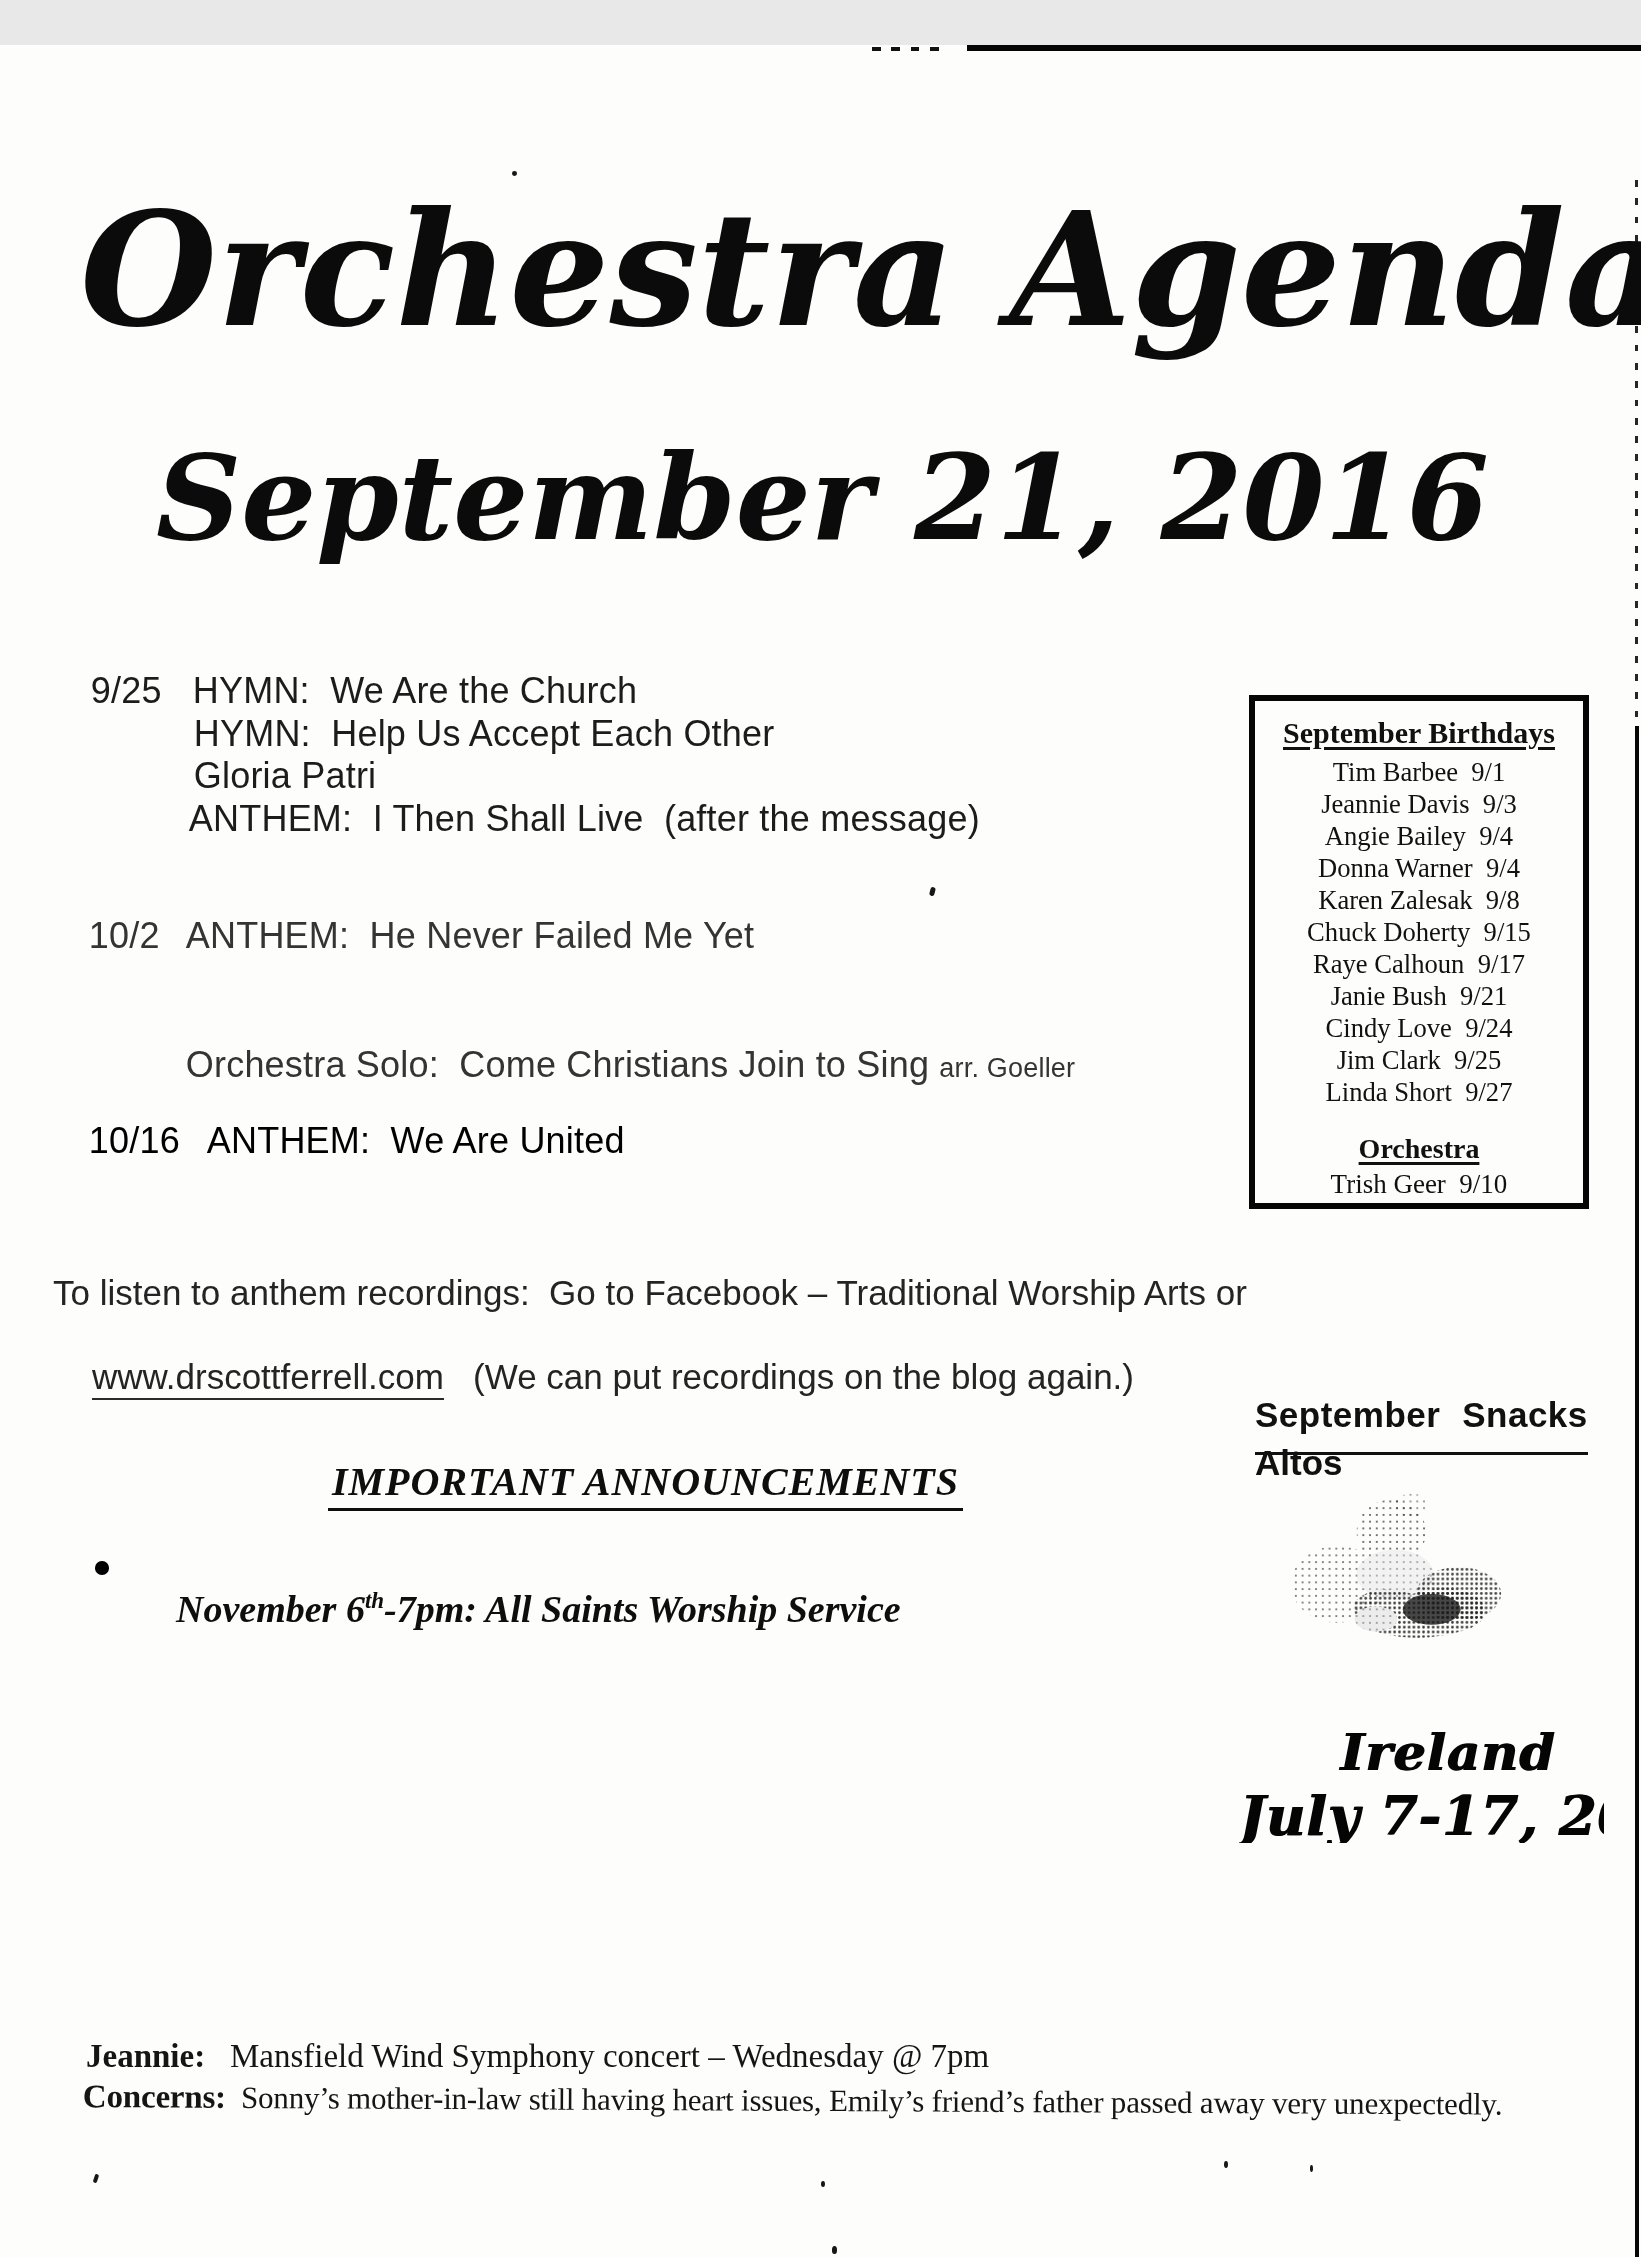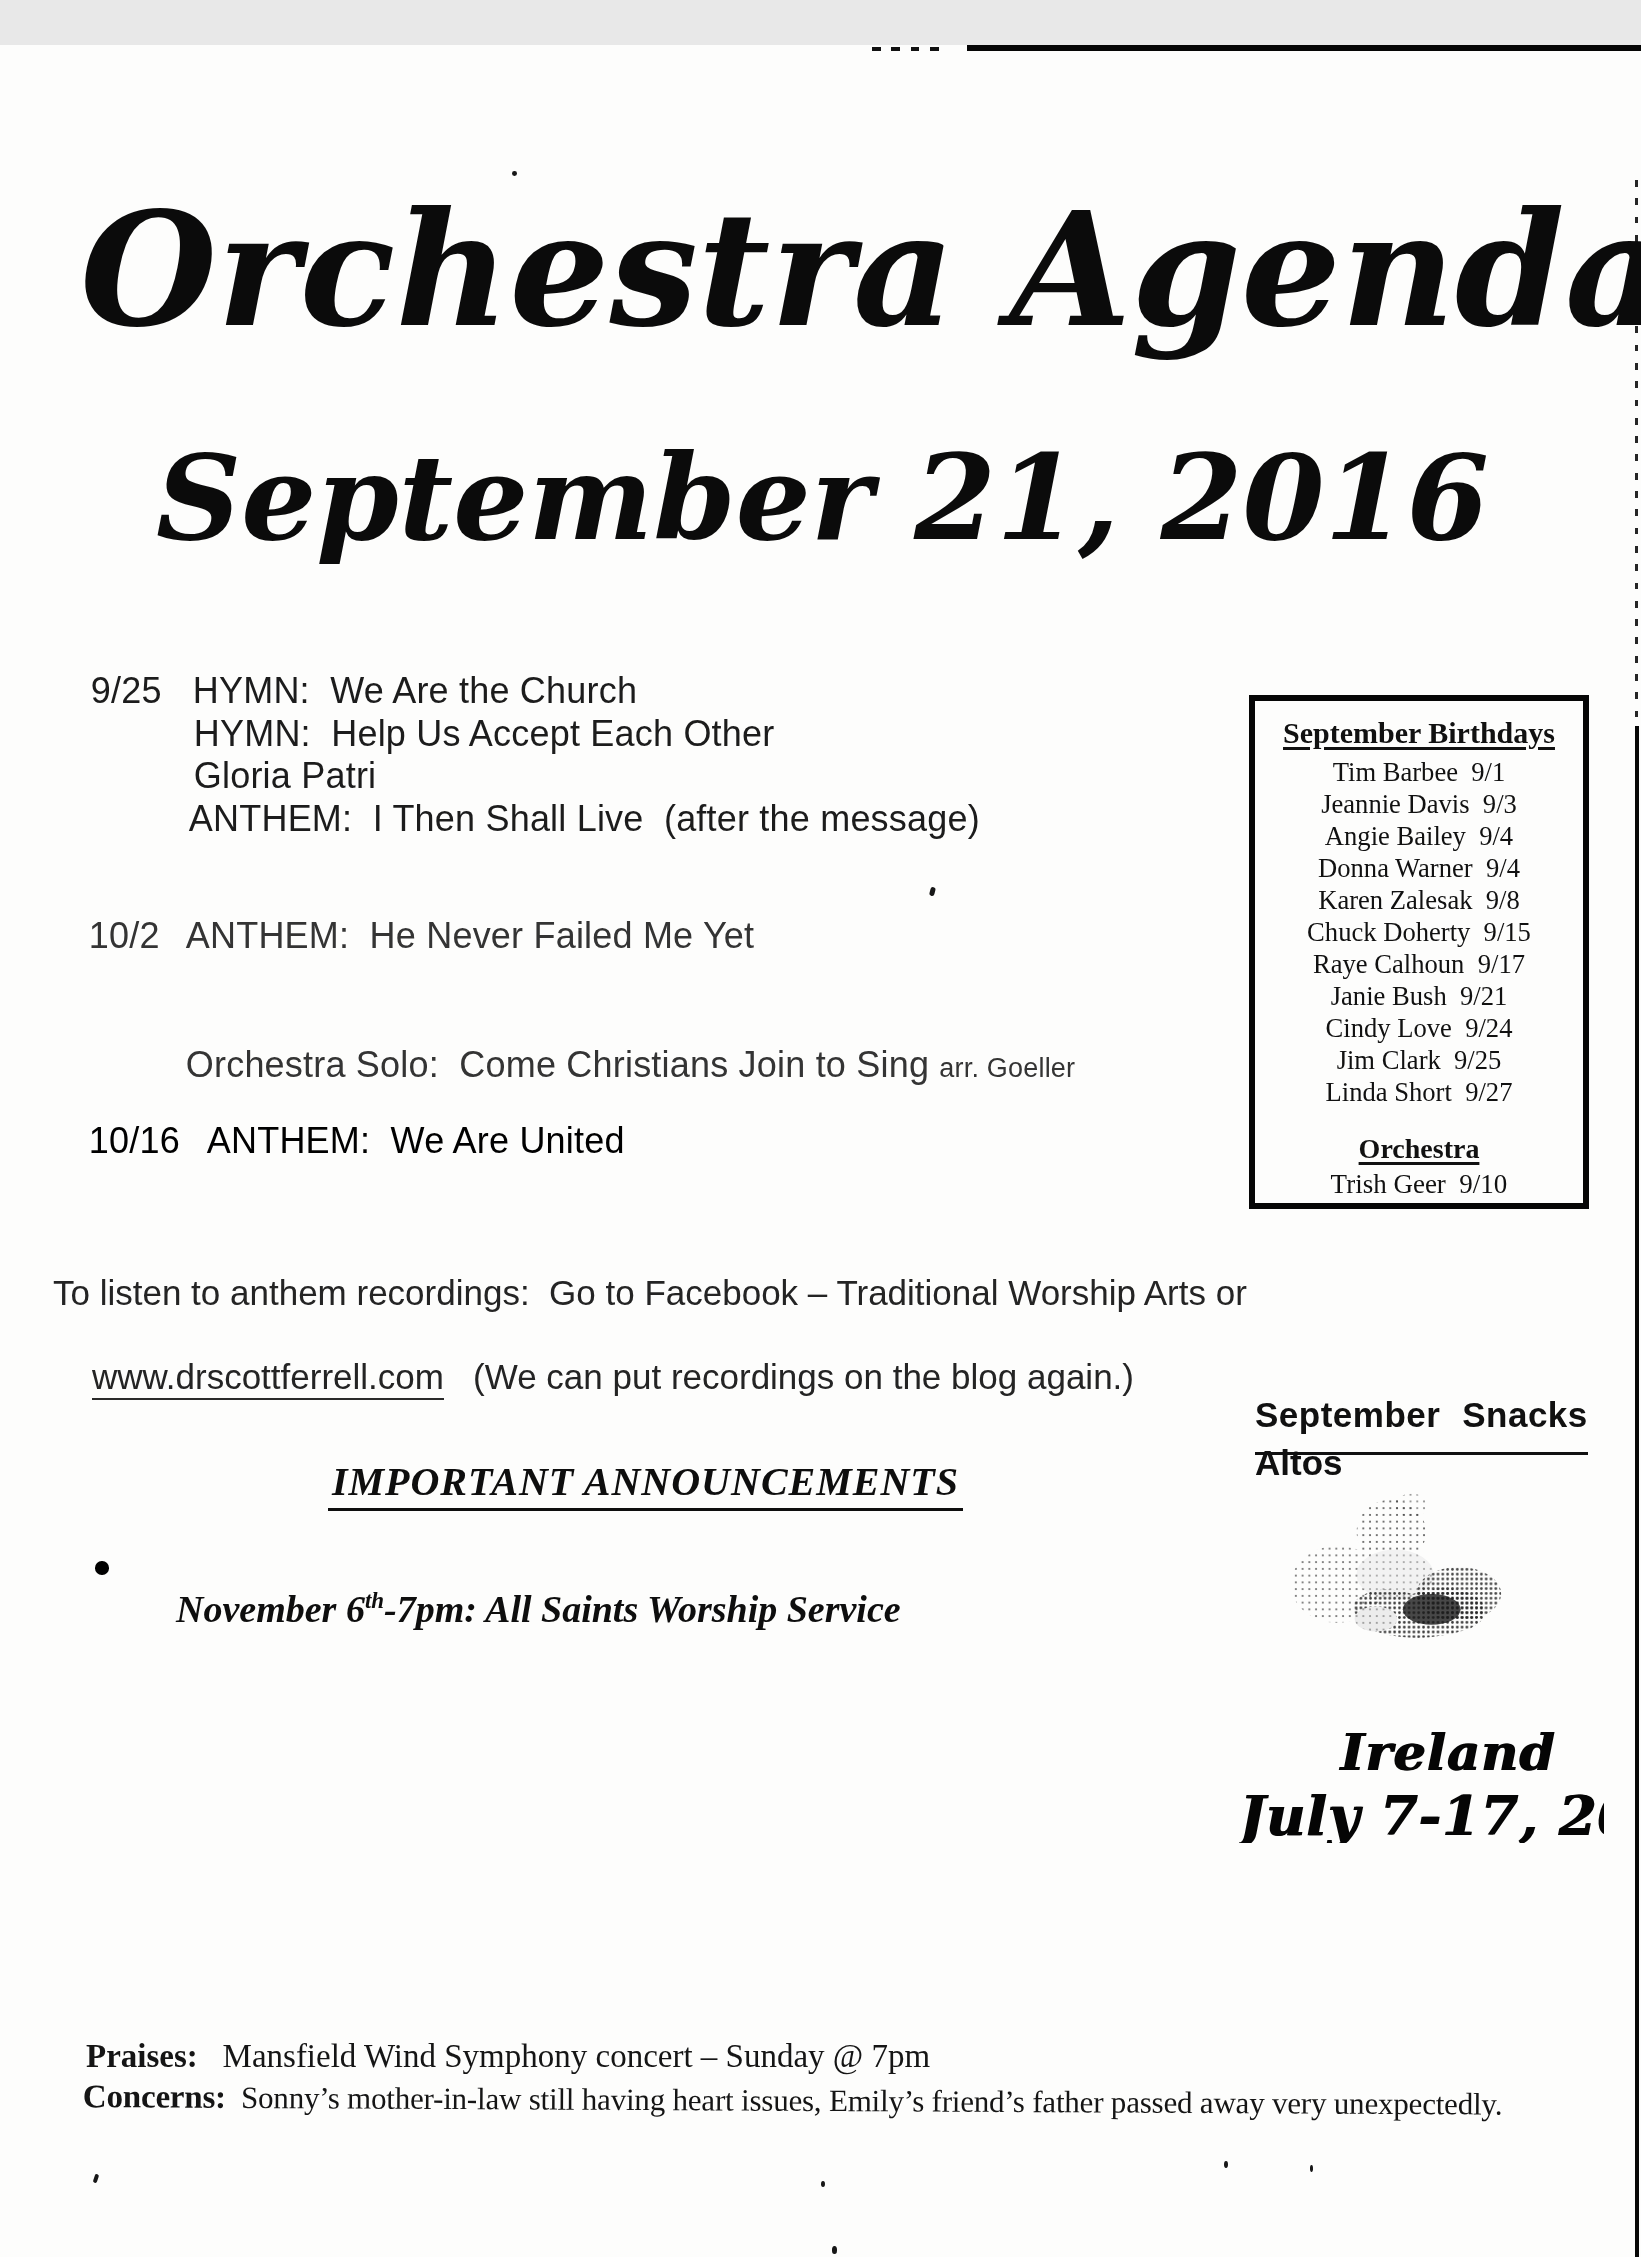--- a/index.html
+++ b/index.html
@@ -180,20 +180,20 @@
     <ellipse cx="150" cy="128" rx="30" ry="16" fill="#1a1a1a" opacity=".8"></ellipse>
     <ellipse cx="92" cy="138" rx="22" ry="13" fill="#ececec"></ellipse>
     <ellipse cx="92" cy="138" rx="22" ry="13" fill="url(#ht1)" opacity=".5"></ellipse>
     <ellipse cx="129" cy="20" rx="18" ry="12" fill="url(#ht1)" opacity=".6"></ellipse>
   </svg>
 
   <div class="abs brush trip1">Ireland</div>
   <div class="abs brush trip2">July 7-17, 2017</div>
 
   <div class="abs footer-row praises">
-    <span class="footer-label">Praises:</span><span>&nbsp;&nbsp;&nbsp;</span><span class="pre">Mansfield Wind Symphony concert – Sunday @ 7pm</span>
+    <span class="footer-label">Jeannie:</span><span>&nbsp;&nbsp;&nbsp;</span><span class="pre">Mansfield Wind Symphony concert – Wednesday @ 7pm</span>
   </div>
   <div class="abs footer-row concerns">
     <span class="footer-label">Concerns:</span><span>&nbsp;&nbsp;</span><span class="pre">Sonny’s mother-in-law still having heart issues, Emily’s friend’s father passed away very unexpectedly.</span>
   </div>
 
 </div>
 
 
 </body></html>

